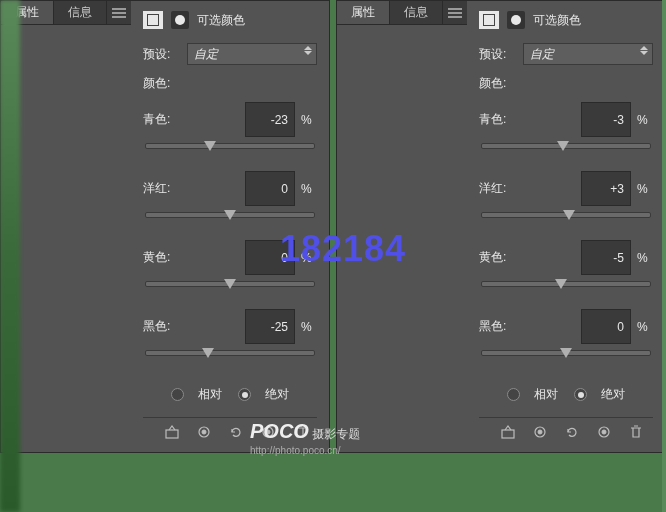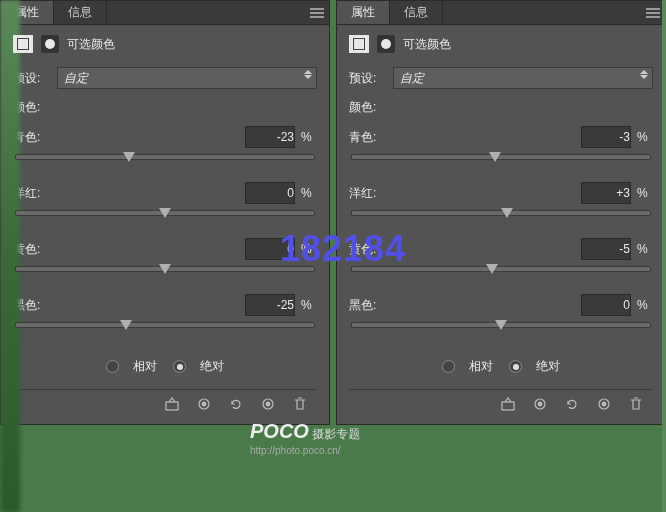--- a/index.html
+++ b/index.html
@@ -1,18 +1,18 @@
 <!DOCTYPE html>
 <html><head>
 <meta charset="utf-8">
 <style>
 * { margin: 0; padding: 0; box-sizing: border-box; font-family: "Microsoft YaHei", sans-serif; }
 body { background: #4a7a4a; width: 666px; height: 512px; position: relative; overflow: hidden; }
 .panels { display: flex; gap: 6px; padding: 0; }
-.panel { width: 330px; background: #535353; border: 1px solid #2a2a2a; display: flex; flex-direction: column; }
+.panel { width: 330px; background: #535353; border: 1px solid #2a2a2a; display: flex; flex-direction: row; }
 .tabs { display: flex; background: #3a3a3a; border-bottom: 1px solid #2a2a2a; height: 24px; align-items: stretch; }
 .tab { padding: 3px 14px; font-size: 12px; color: #ccc; cursor: pointer; border-right: 1px solid #2a2a2a; display: flex; align-items: center; }
 .tab.active { background: #535353; color: #e8e8e8; }
 .tab-menu { margin-left: auto; width: 24px; display: flex; align-items: center; justify-content: center; }
 .tab-menu svg { width: 14px; height: 10px; }
 .panel-body { padding: 10px 12px 6px; flex: 1; display: flex; flex-direction: column; }
 .header-row { display: flex; align-items: center; gap: 8px; margin-bottom: 14px; }
 .adj-icon { width: 20px; height: 18px; background: #e8e8e8; position: relative; }
 .adj-icon::before { content: ""; position: absolute; top: 50%; left: 50%; transform: translate(-50%, -50%); width: 10px; height: 10px; border: 1px solid #444; }
 .mask-icon { width: 18px; height: 18px; background: #333; border-radius: 2px; display: flex; align-items: center; justify-content: center; }
@@ -22,21 +22,21 @@
 .field-label { color: #e8e8e8; font-size: 12px; width: 36px; }
 .dropdown { flex: 1; height: 22px; background: #5e5e5e; border: 1px solid #3a3a3a; display: flex; align-items: center; padding: 0 6px; position: relative; color: #e8e8e8; font-size: 12px; font-style: italic; }
 .dropdown .arrows { position: absolute; right: 4px; top: 2px; display: flex; flex-direction: column; gap: 1px; }
 .dropdown .arrows span { width: 0; height: 0; border-left: 4px solid transparent; border-right: 4px solid transparent; }
 .dropdown .arrows .up { border-bottom: 4px solid #ccc; }
 .dropdown .arrows .down { border-top: 4px solid #ccc; }
 .swatch { width: 22px; height: 16px; border: 1px solid #2a2a2a; margin-right: 4px; }
 .slider-group { margin-bottom: 8px; }
 .slider-top { display: flex; align-items: center; margin-bottom: 6px; }
 .slider-label { color: #e8e8e8; font-size: 12px; flex: 1; }
-.slider-value { width: 50px; height: 22px; background: #3a3a3a; border: 1px solid #2a2a2a; color: #e8e8e8; font-size: 12px; display: flex; align-items: center; justify-content: flex-end; padding: 0 0; margin-right: 6px; }
+.slider-value { width: 50px; height: 35px; background: #3a3a3a; border: 1px solid #2a2a2a; color: #e8e8e8; font-size: 12px; display: flex; align-items: center; justify-content: flex-end; padding: 0 6px; margin-right: 6px; }
 .slider-unit { color: #e8e8e8; font-size: 12px; width: 16px; }
 .slider-track { height: 6px; background: #6a6a6a; border: 1px solid #3a3a3a; border-radius: 2px; position: relative; margin: 0 2px 14px; }
 .slider-thumb { position: absolute; top: -3px; width: 0; height: 0; border-left: 6px solid transparent; border-right: 6px solid transparent; border-top: 10px solid #b0b0b0; transform: translateX(-6px); }
 .radio-row { display: flex; justify-content: center; gap: 16px; margin: 8px 0 14px; }
 .radio { display: flex; align-items: center; gap: 14px; color: #e8e8e8; font-size: 12px; }
 .radio .circ { width: 13px; height: 13px; border-radius: 50%; border: 1px solid #8a8a8a; background: #444; display: flex; align-items: center; justify-content: center; }
 .radio.selected .circ::after { content: ""; width: 6px; height: 6px; background: #e0e0e0; border-radius: 50%; }
 .bottom-bar { border-top: 1px solid #3a3a3a; padding: 6px 8px; display: flex; justify-content: flex-end; gap: 14px; align-items: center; }
 .bottom-bar .icon { width: 18px; height: 16px; display: flex; align-items: center; justify-content: center; }
 .bottom-bar svg { width: 16px; height: 16px; stroke: #bdbdbd; fill: none; }

